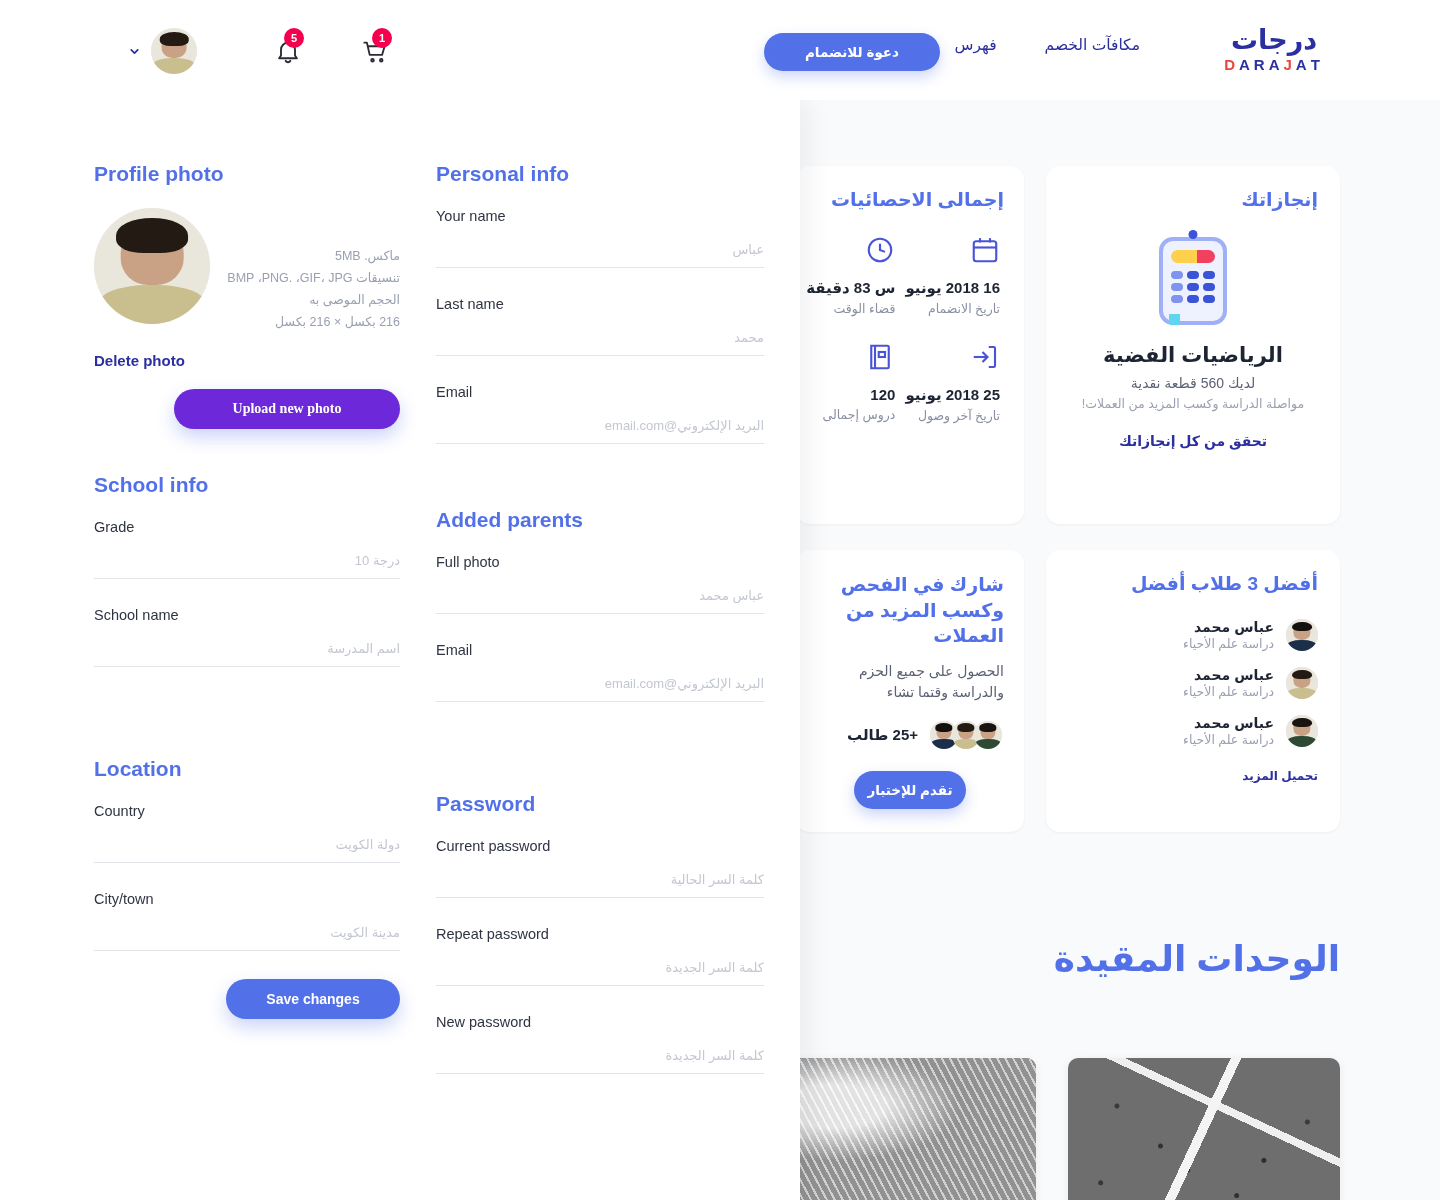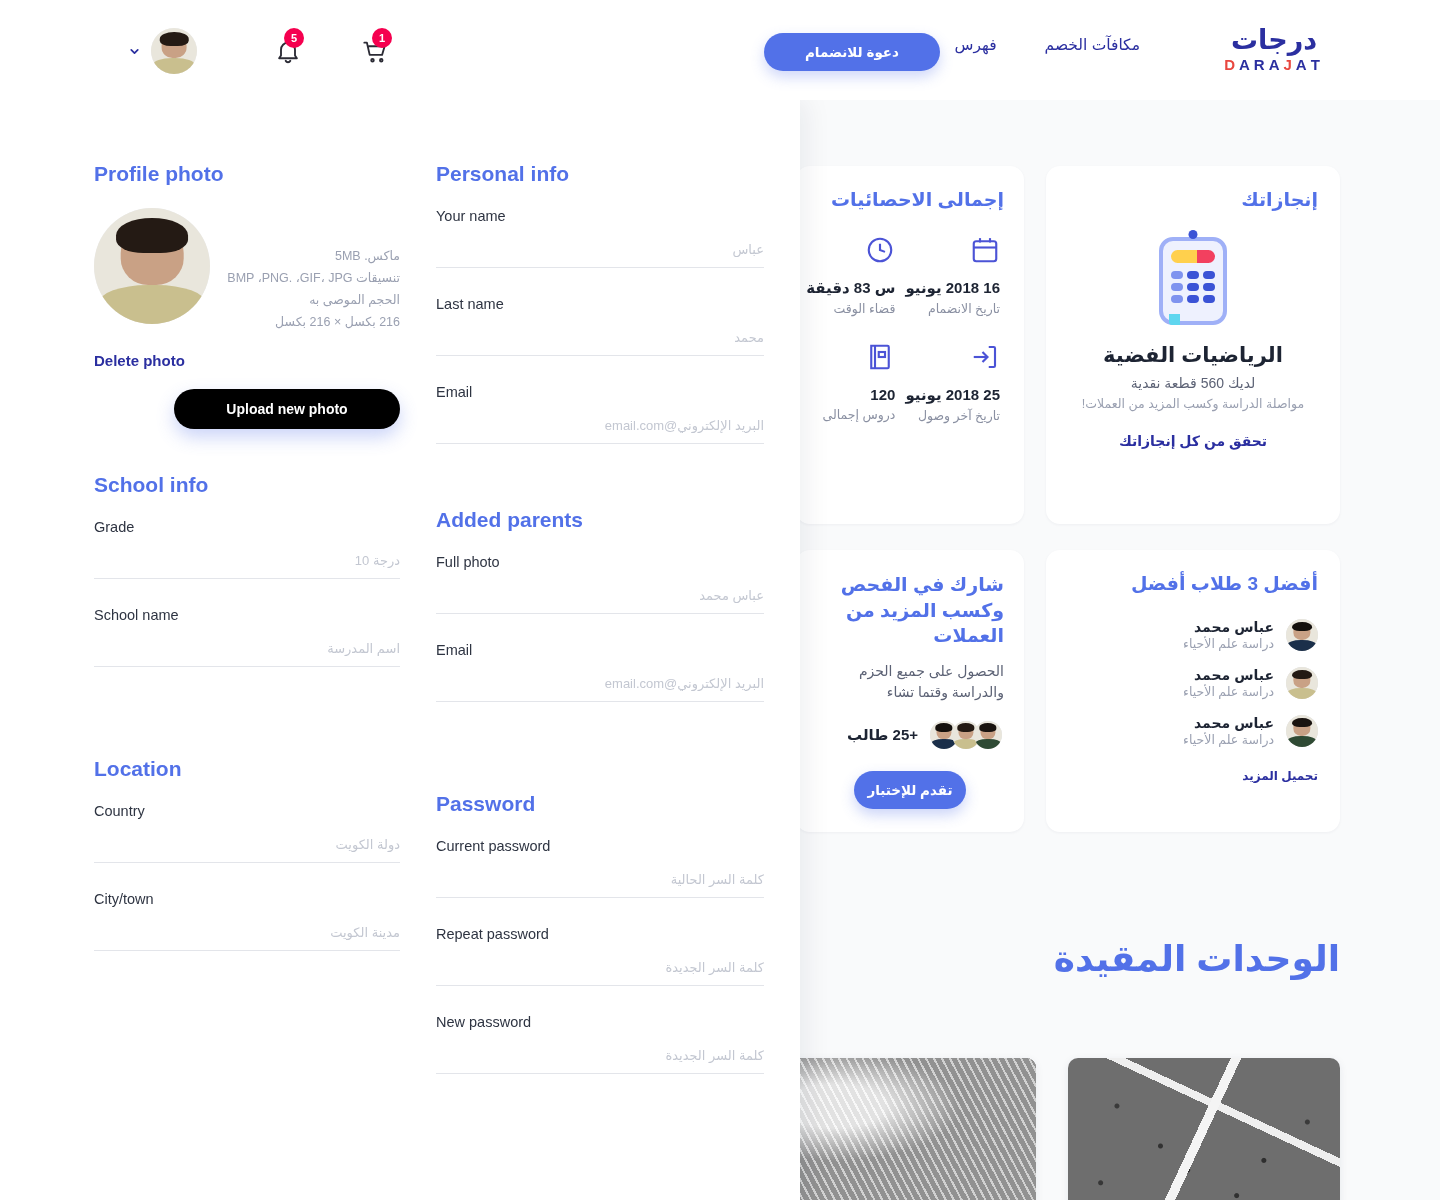--- a/index.html
+++ b/index.html
@@ -218,22 +218,22 @@
     line-height: 1.75; text-align: right; direction: rtl; padding-top: 38px;
   }
   .link-delete {
     display:block; text-align:left; direction:ltr;
     font-size: 15px; font-weight: bold; color:#2b2fa0;
     text-decoration:none; margin: 16px 0 20px 0;
   }
   .btn-upload {
     display:block; margin-left:auto; margin-right:0;
     width: 226px; height: 40px; border:none; border-radius:20px;
-    background:#000000; color:#fff; font-size:14px; font-weight:bold;
-    font-family:Liberation Sans, sans-serif; cursor:pointer; box-shadow:0 8px 18px rgba(82,113,232,.3);
+    background:#6d28d9; color:#fff; font-size:14px; font-weight:bold;
+    font-family:Liberation Serif, serif; cursor:pointer; box-shadow:0 8px 18px rgba(82,113,232,.3);
   }
   .btn-save {
     display:block; width: 174px; height: 40px; border:none; border-radius:20px;
     background:#5271e8; color:#fff; font-size:14px; font-weight:bold;
     font-family:inherit; cursor:pointer; box-shadow:0 8px 18px rgba(82,113,232,.3);
     margin: 22px 0 0 0;
   }
 
   
   .ph-face { width:100%; height:100%; position:relative; background:#e9e6dc; }
@@ -532,20 +532,21 @@
       <div>
         <div class="sec-title">Location</div>
         <div class="field">
           <label>Country</label>
           <input type="text" placeholder="دولة الكويت" style="">
         </div>
         <div class="field">
           <label>City/town</label>
           <input type="text" placeholder="مدينة الكويت" style="">
         </div>
+        <button class="btn-save">Save changes</button>
       </div>
     </div>
   </div>
 
   <div class="header">
 
     <div class="logo">
       <div class="logo-ar">درجات</div>
       <div class="logo-lat">
         <span>D</span>

